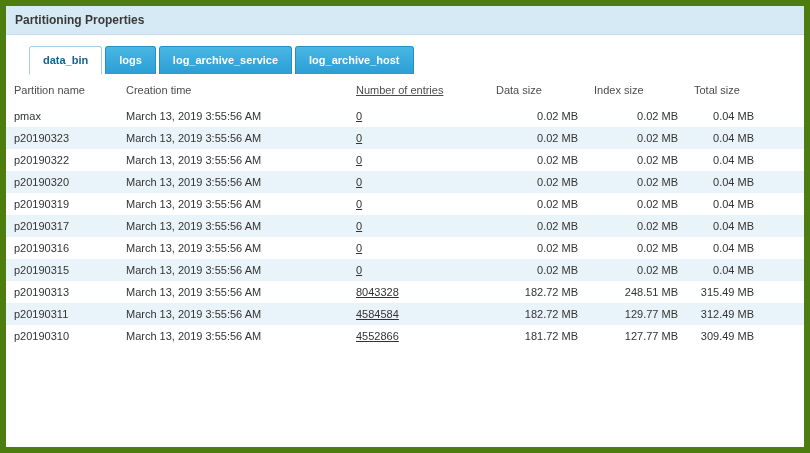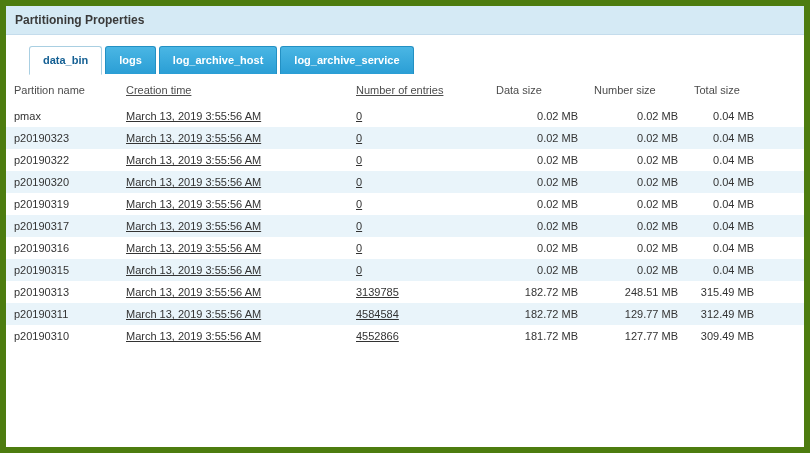--- a/index.html
+++ b/index.html
@@ -60,45 +60,45 @@
     padding: 10px 8px 9px 8px;
   }
   table.props tbody td {
     padding: 5px 8px;
     color: #333333;
     white-space: nowrap;
     overflow: hidden;
   }
   table.props tbody tr:nth-child(even) { background: #e9f4fa; }
   .c0 { width: 112px; }
-  .c1 { width: 230px; text-decoration: underline; }
+  .c1 { width: 230px; }
   .c2 { width: 140px; text-decoration: underline; }
   .c3 { width: 98px;  text-align: right; }
   .c4 { width: 100px; text-align: right; }
   .c5 { width: 130px; text-align: right; padding-right: 62px !important; }
 </style>
 </head>
 <body>
 
 <div class="window">
   <div class="titlebar">Partitioning Properties</div>
   <div class="tabstrip">
       <div class="tab active">data_bin</div>
       <div class="tab inactive">logs</div>
+      <div class="tab inactive">log_archive_service</div>
       <div class="tab inactive">log_archive_host</div>
-      <div class="tab inactive">log_archive_service</div>
     </div>
   <table class="props">
     <thead>
       <tr>
           <th class="c0">Partition name</th>
           <th class="c1">Creation time</th>
           <th class="c2">Number of entries</th>
           <th class="c3">Data size</th>
-          <th class="c4">Number size</th>
+          <th class="c4">Index size</th>
           <th class="c5">Total size</th>
         </tr>
     </thead>
     <tbody>
         <tr>
           <td class="c0">pmax</td>
           <td class="c1">March 13, 2019 3:55:56 AM</td>
           <td class="c2">0</td>
           <td class="c3">0.02 MB</td>
           <td class="c4">0.02 MB</td>
@@ -156,21 +156,21 @@
           <td class="c0">p20190315</td>
           <td class="c1">March 13, 2019 3:55:56 AM</td>
           <td class="c2">0</td>
           <td class="c3">0.02 MB</td>
           <td class="c4">0.02 MB</td>
           <td class="c5">0.04 MB</td>
         </tr>
         <tr>
           <td class="c0">p20190313</td>
           <td class="c1">March 13, 2019 3:55:56 AM</td>
-          <td class="c2">3139785</td>
+          <td class="c2">8043328</td>
           <td class="c3">182.72 MB</td>
           <td class="c4">248.51 MB</td>
           <td class="c5">315.49 MB</td>
         </tr>
         <tr>
           <td class="c0">p20190311</td>
           <td class="c1">March 13, 2019 3:55:56 AM</td>
           <td class="c2">4584584</td>
           <td class="c3">182.72 MB</td>
           <td class="c4">129.77 MB</td>

